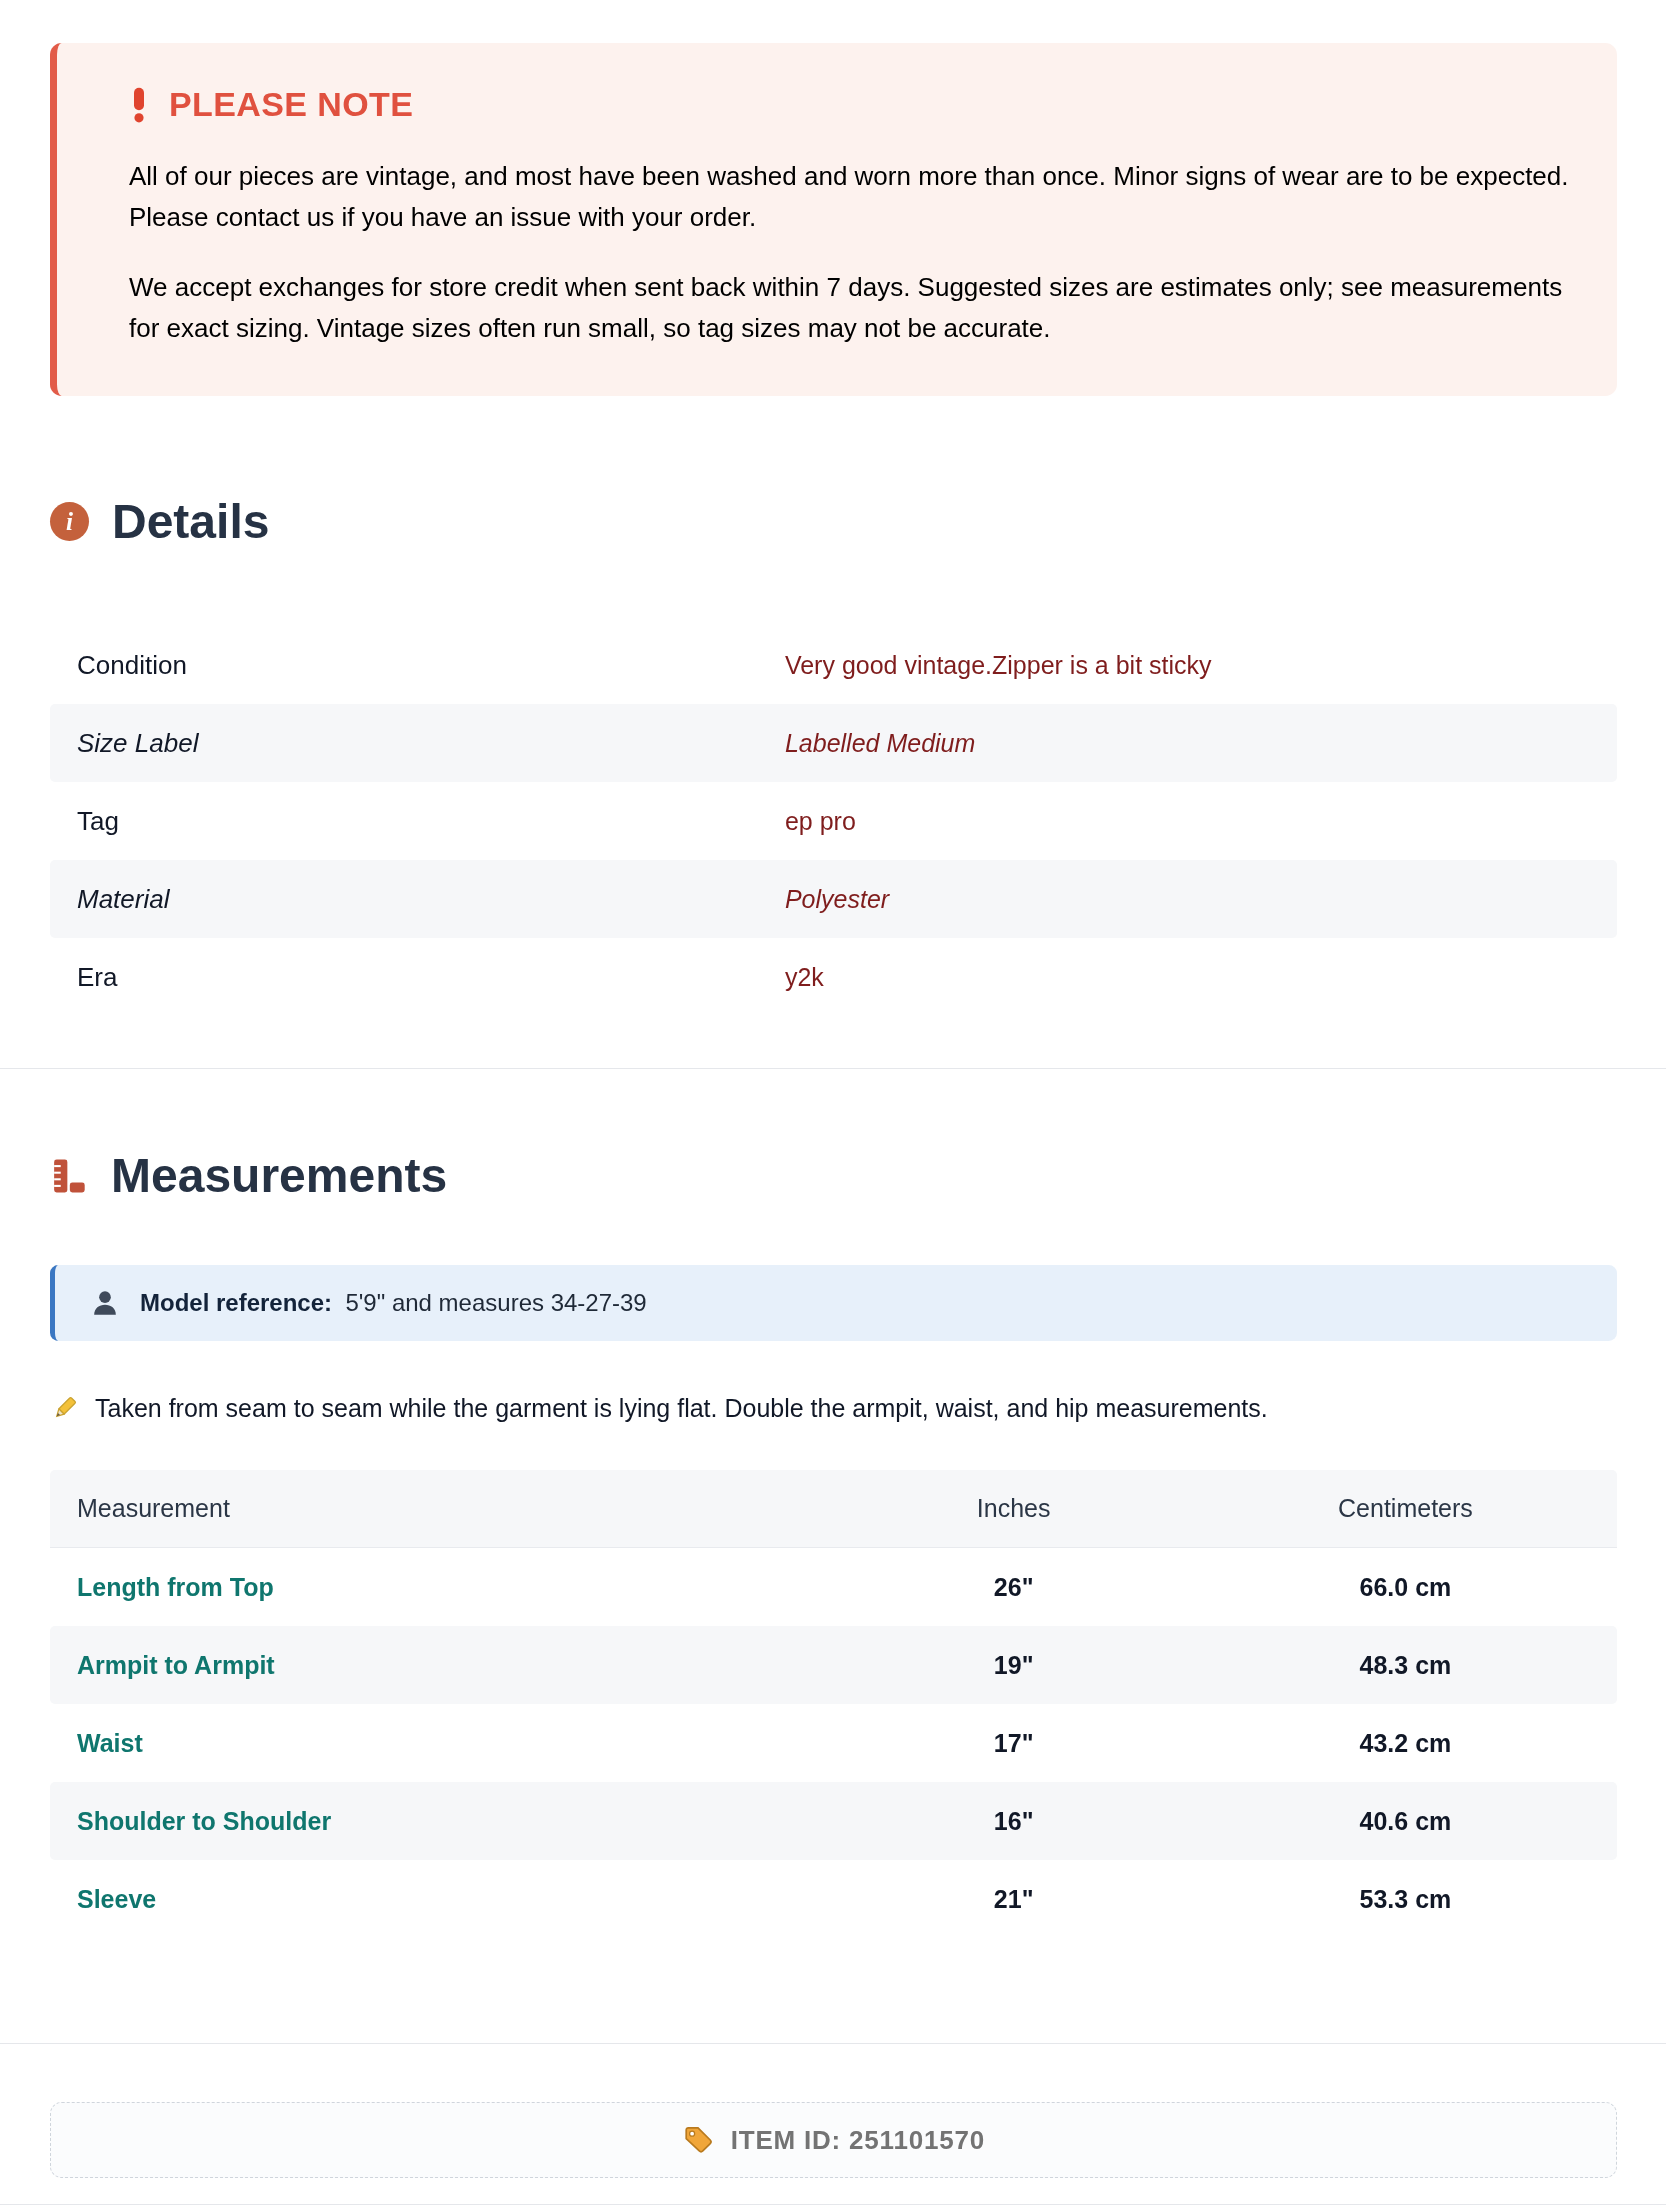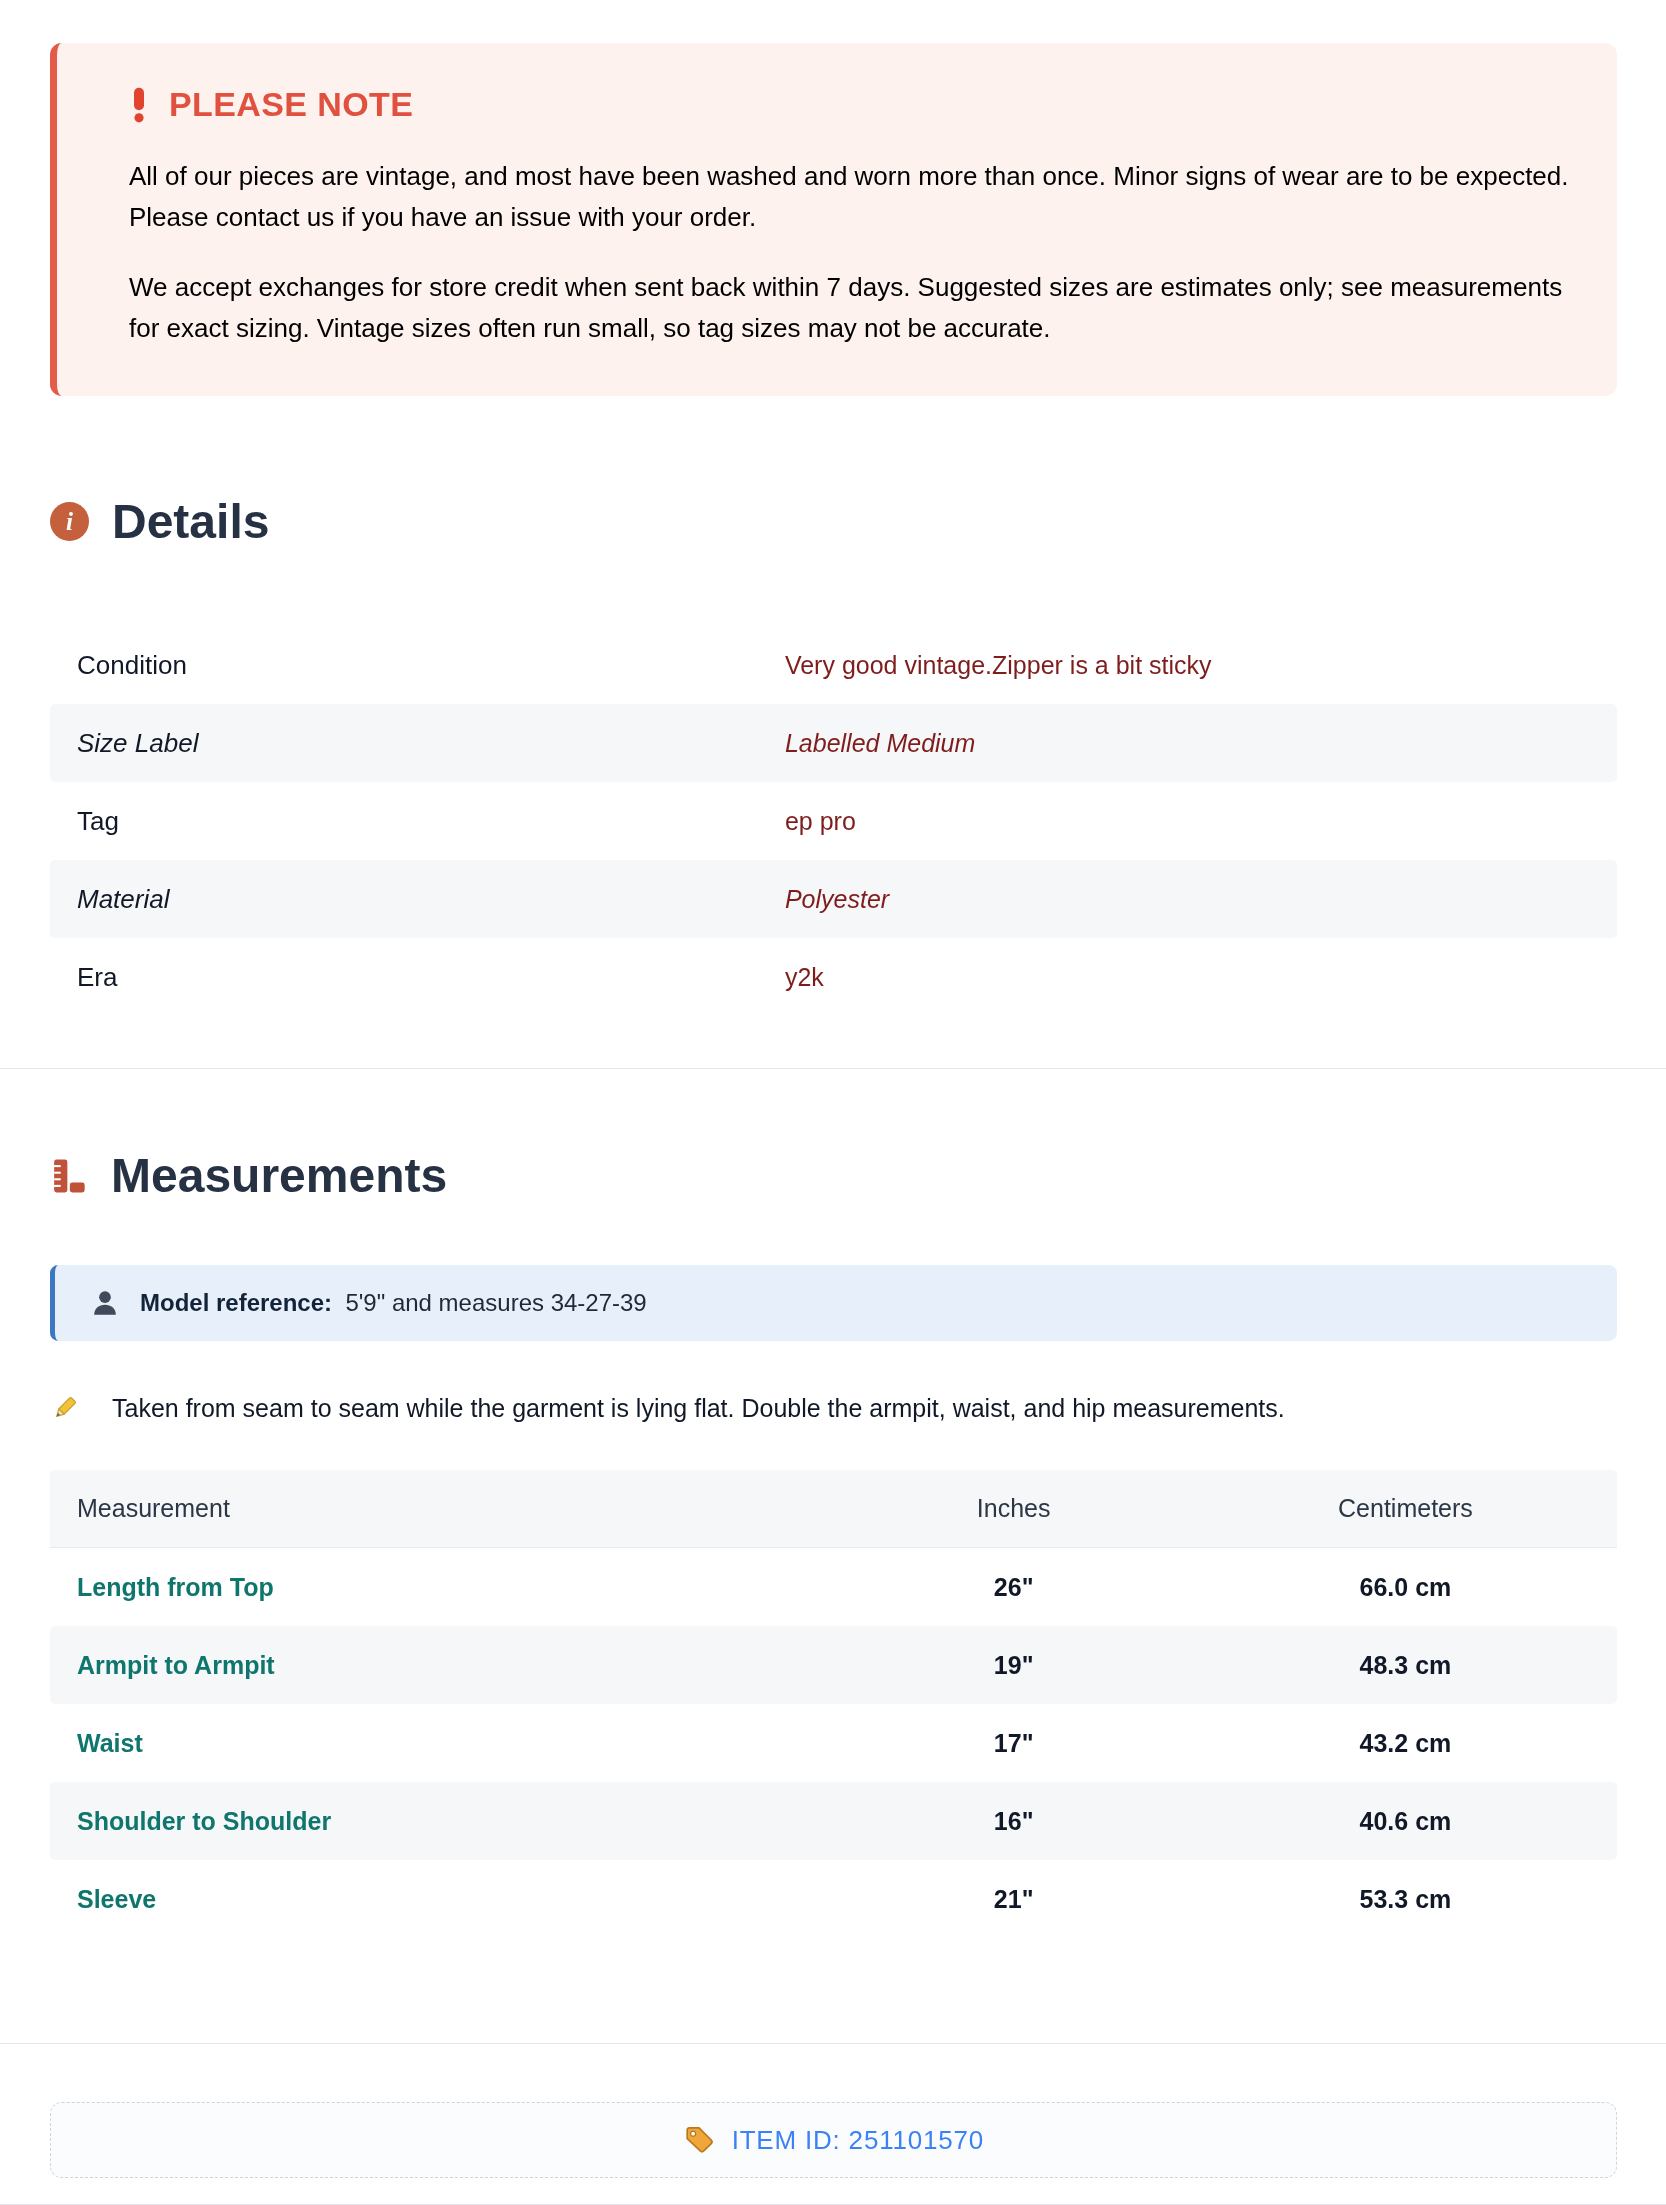--- a/index.html
+++ b/index.html
@@ -81,21 +81,21 @@
     border-radius:8.3px;
     padding:23px 35px;
     display:flex; align-items:center; gap:20px;
     font-size:24px;
   }
   .model-label { font-weight:700; color:#13233a; }
   .model-value { color:#1f2937; margin-left:6.7px; }
 
   .measure-note {
     margin-top:52px;
-    display:flex; align-items:center; gap:32px;
+    display:flex; align-items:center; gap:15px;
     font-size:25px; color:#111827;
   }
 
   .m-table { margin-top:47px; }
   .mrow {
     display:grid;
     grid-template-columns:50% 23% 27%;
     align-items:center;
     height:78px;
     border-radius:5px;
@@ -108,21 +108,21 @@
 
   
   .item-box {
     margin-top:58px;
     border:1.7px dashed #cfd5dc;
     border-radius:11.7px;
     background:#fbfcfd;
     padding:21px;
     display:flex; justify-content:center; align-items:center; gap:16.7px;
   }
-  .item-id { font-size:26px; font-weight:400; letter-spacing:0.8px; color:#3b82f6; }
+  .item-id { font-size:26px; font-weight:700; letter-spacing:0.8px; color:#737373; }
 
   .icon-svg { display:block; flex:0 0 auto; }
 </style>
 </head>
 <body>
 
 <div class="container">
 
   <div class="note-box">
     <div class="note-title-row">

